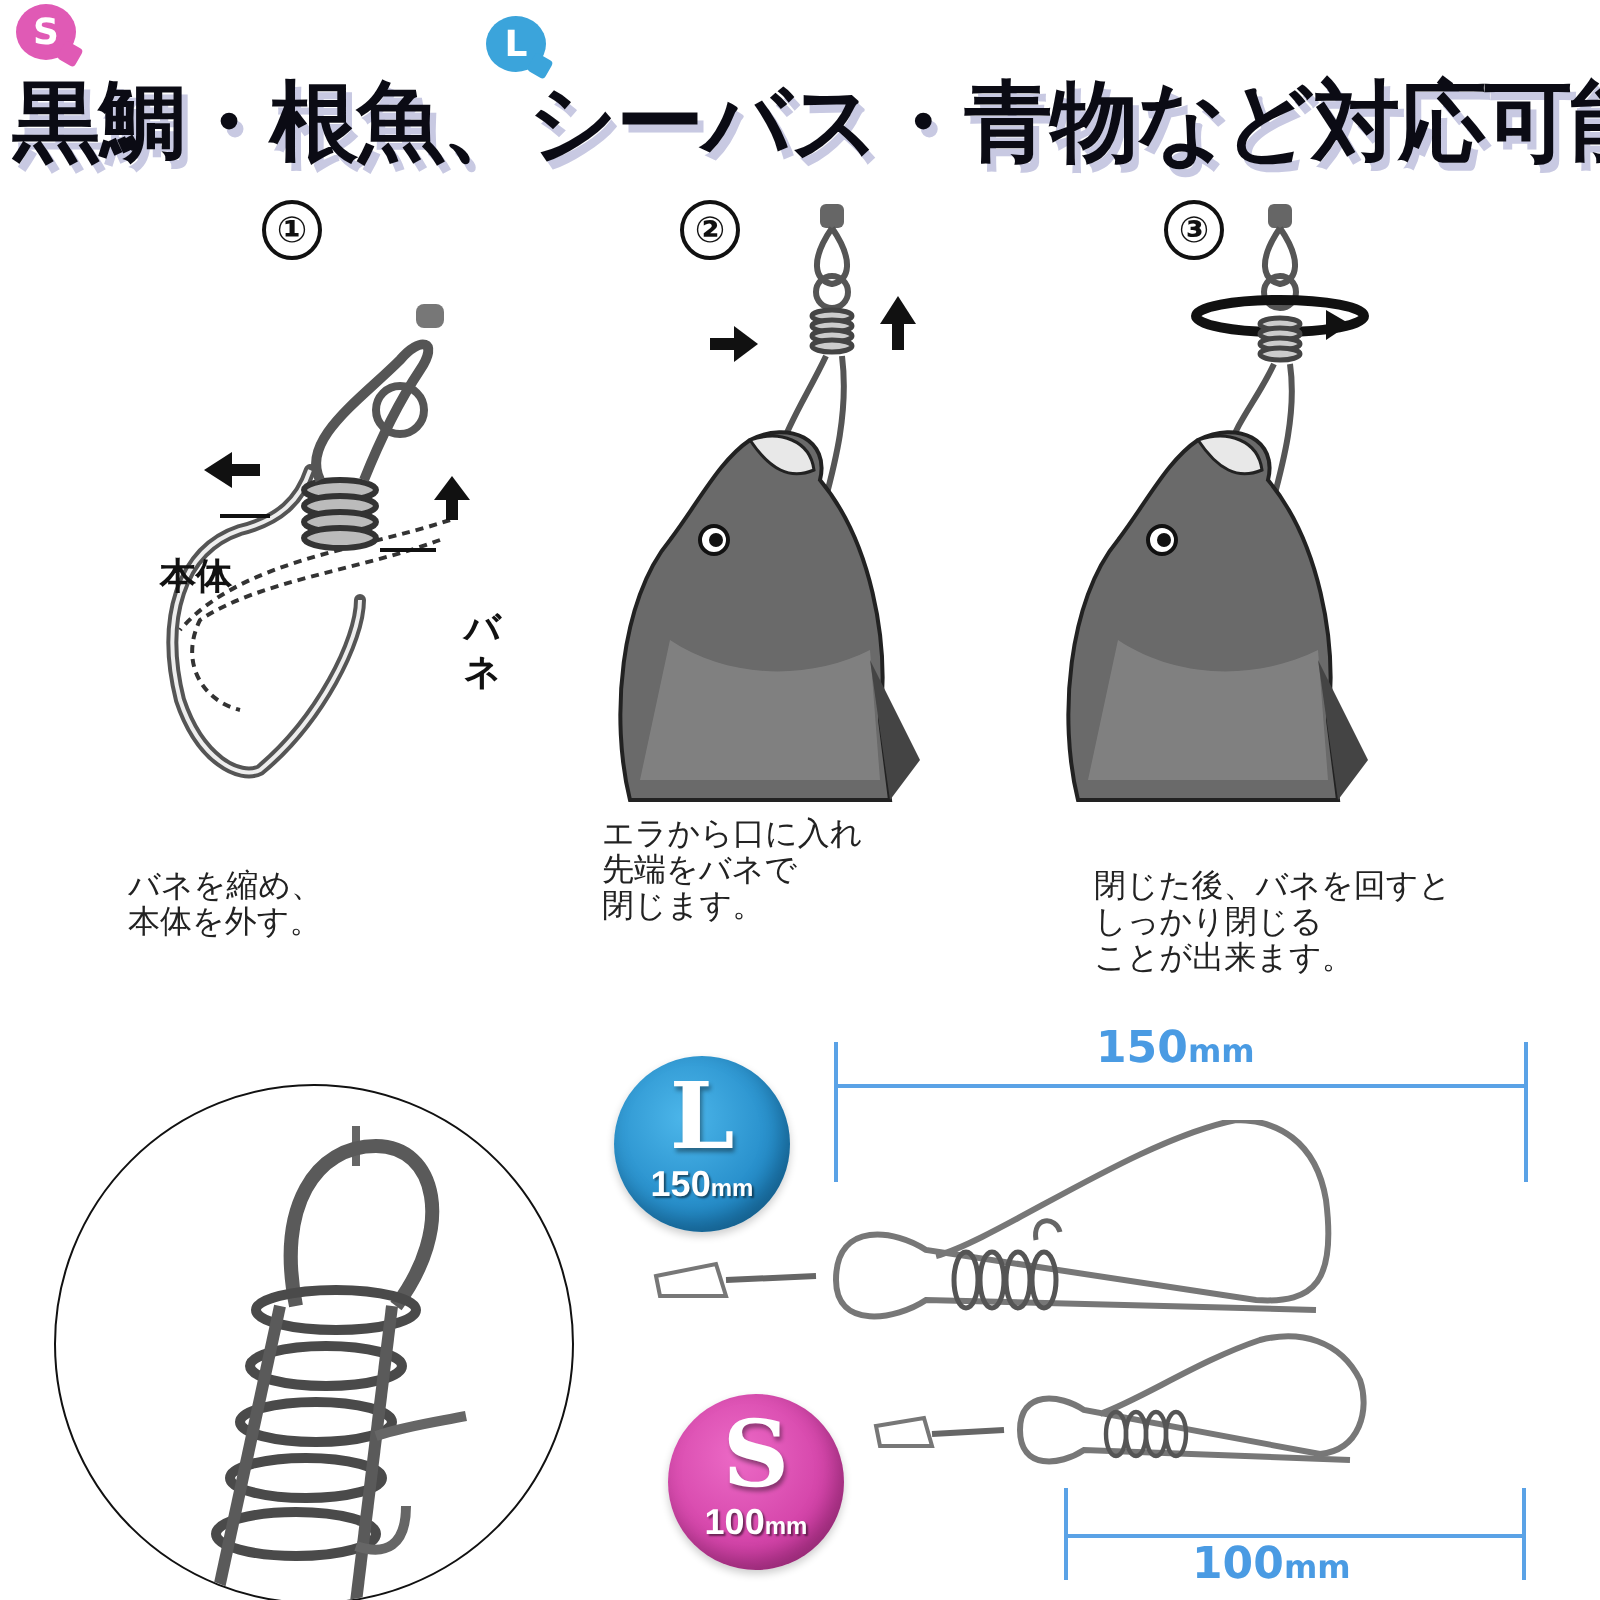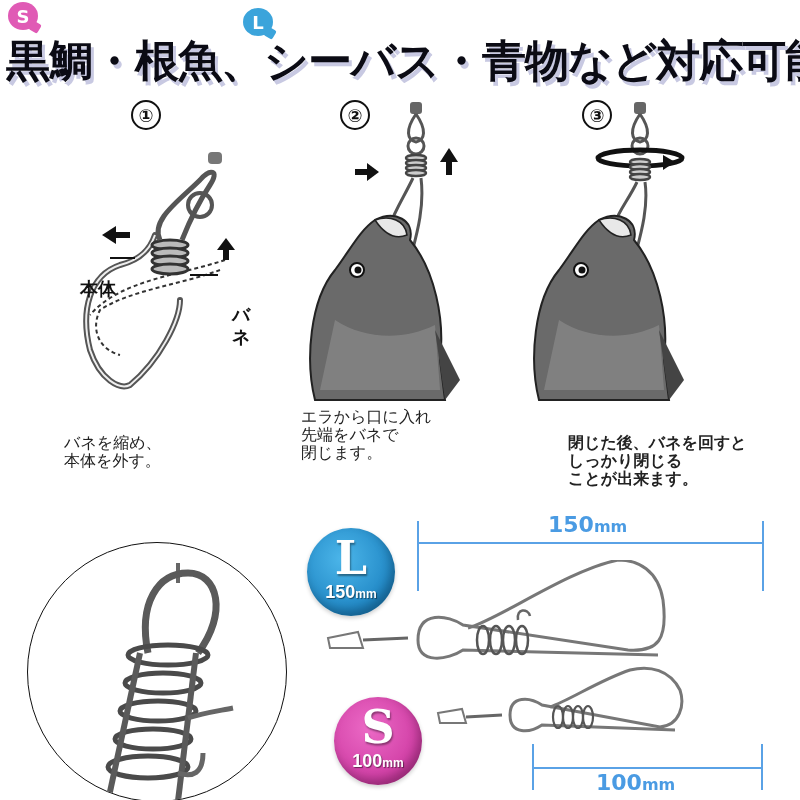--- a/index.html
+++ b/index.html
@@ -113,21 +113,21 @@
     <circle cx="57" cy="170" r="3.5" fill="#111"></circle>
   <path d="M34 220 C 64 240, 104 240, 134 225 L 139 290 L 19 290 Z" fill="#8a8a8a" opacity="0.7"></path>
   <path d="M134 230 L 159 280 L 144 300 Z" fill="#444"></path>
 </svg>
 
 <div class="abs caption" style="left:64px;top:434px;">バネを縮め、
 本体を外す。</div>
 <div class="abs caption" style="left:301px;top:408px;">エラから口に入れ
 先端をバネで
 閉じます。</div>
-<div class="abs caption" style="left:568px;top:434px;font-weight:bold;">閉じた後、バネを回すと
+<div class="abs caption" style="left:547px;top:434px;">閉じた後、バネを回すと
 しっかり閉じる
 ことが出来ます。</div>
 
 <div class="abs zoomcircle">
   <svg width="258" height="258">
     <path d="M150 20 L150 40" stroke="#666" stroke-width="4"></path>
     <path d="M120 110 C 110 60, 130 30, 160 30 C 190 30, 200 70, 170 110" fill="none" stroke="#5a5a5a" stroke-width="7"></path>
     <g fill="none" stroke="#4a4a4a" stroke-width="5">
       <ellipse cx="140" cy="112" rx="40" ry="10"></ellipse>
       <ellipse cx="135" cy="140" rx="38" ry="10"></ellipse>

